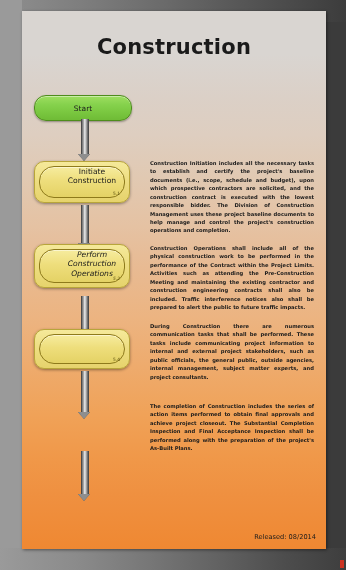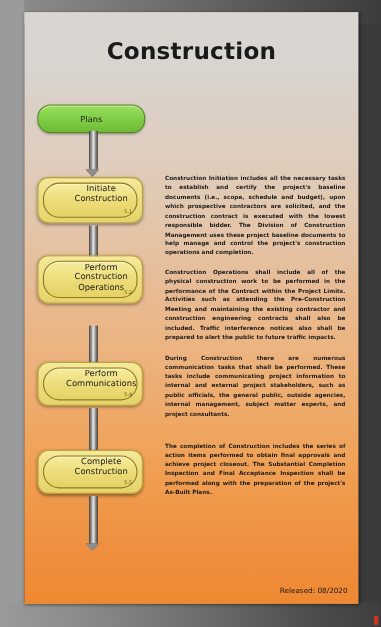--- a/index.html
+++ b/index.html
@@ -225,21 +225,21 @@
   <div id="red-dot"></div>
 </div>
 
 <div id="page">
   <div id="page-bg"></div>
   <div id="page-inner">
 
     <div id="title">Construction</div>
 
     <div class="node terminator" style="top:84px;">
-      <span class="lbl">Plans</span>
+      <span class="lbl">Start</span>
     </div>
 
     <div class="conn" style="top:108px; height:42px;">
       <div class="shaft" style="height:35px;"></div>
       <div class="head" style="top:35px;"></div>
     </div>
 
     <div class="node" style="top:150px;">
       <div class="process-outer">
         <div class="process-inner" style="height:32px;">
@@ -248,62 +248,53 @@
         </div>
       </div>
     </div>
     <div class="desc" style="top:148px;">Construction Initiation includes all the necessary tasks to establish and certify the project's baseline documents (i.e., scope, schedule and budget), upon which prospective contractors are solicited, and the construction contract is executed with the lowest responsible bidder. The Division of Construction Management uses these project baseline documents to help manage and control the project's construction operations and completion.</div>
 
     <div class="conn" style="top:194px; height:45px;">
       <div class="shaft" style="height:38px;"></div>
       <div class="head" style="top:38px;"></div>
     </div>
 
-    <div class="node" style="top:221px;">
+    <div class="node" style="top:233px;font-style:italic;">
       <div class="process-outer">
         <div class="process-inner" style="height:34px;">
           <span class="lbl">Perform Construction Operations</span>
           <span class="num">5.2</span>
         </div>
       </div>
     </div>
     <div class="desc" style="top:233px;">Construction Operations shall include all of the physical construction work to be performed in the performance of the Contract within the Project Limits. Activities such as attending the Pre-Construction Meeting and maintaining the existing contractor and construction engineering contracts shall also be included. Traffic interference notices also shall be prepared to alert the public to future traffic impacts.</div>
 
     <div class="conn" style="top:285px; height:45px;">
       <div class="shaft" style="height:38px;"></div>
       <div class="head" style="top:38px;"></div>
     </div>
 
     <div class="node" style="top:318px;">
       <div class="process-outer">
         <div class="process-inner" style="height:30px;">
-          <span class="lbl">Perform Communications</span>
           <span class="num">5.4</span>
         </div>
       </div>
     </div>
     <div class="desc" style="top:311px;">During Construction there are numerous communication tasks that shall be performed.  These tasks include communicating project information to internal and external project stakeholders, such as public officials, the general public, outside agencies, internal management, subject matter experts, and project consultants.</div>
 
     <div class="conn" style="top:360px; height:48px;">
       <div class="shaft" style="height:41px;"></div>
       <div class="head" style="top:41px;"></div>
     </div>
 
-    <div class="node" style="top:398px;">
-      <div class="process-outer">
-        <div class="process-inner" style="height:30px;">
-          <span class="lbl">Complete Construction</span>
-          <span class="num">5.5</span>
-        </div>
-      </div>
-    </div>
     <div class="desc" style="top:391px;">The completion of Construction includes the series of action items performed to obtain final approvals and achieve project closeout. The Substantial Completion Inspection and Final Acceptance Inspection shall be performed along with the preparation of the project's As-Built Plans.</div>
 
     <div class="conn" style="top:440px; height:50px;">
       <div class="shaft" style="height:43px;"></div>
       <div class="head" style="top:43px;"></div>
     </div>
 
 
-    <div id="footer">Released: 08/2020</div>
+    <div id="footer">Released: 08/2014</div>
 
   </div>
 </div>
 
 </body></html>

